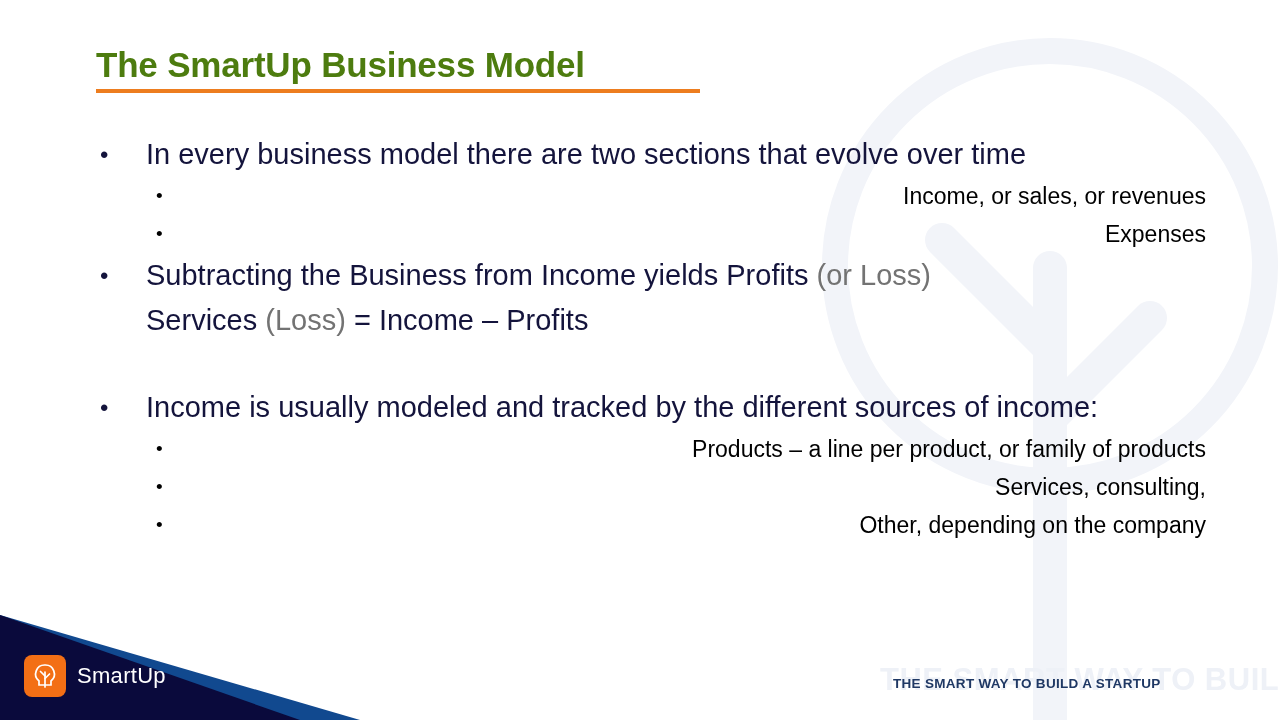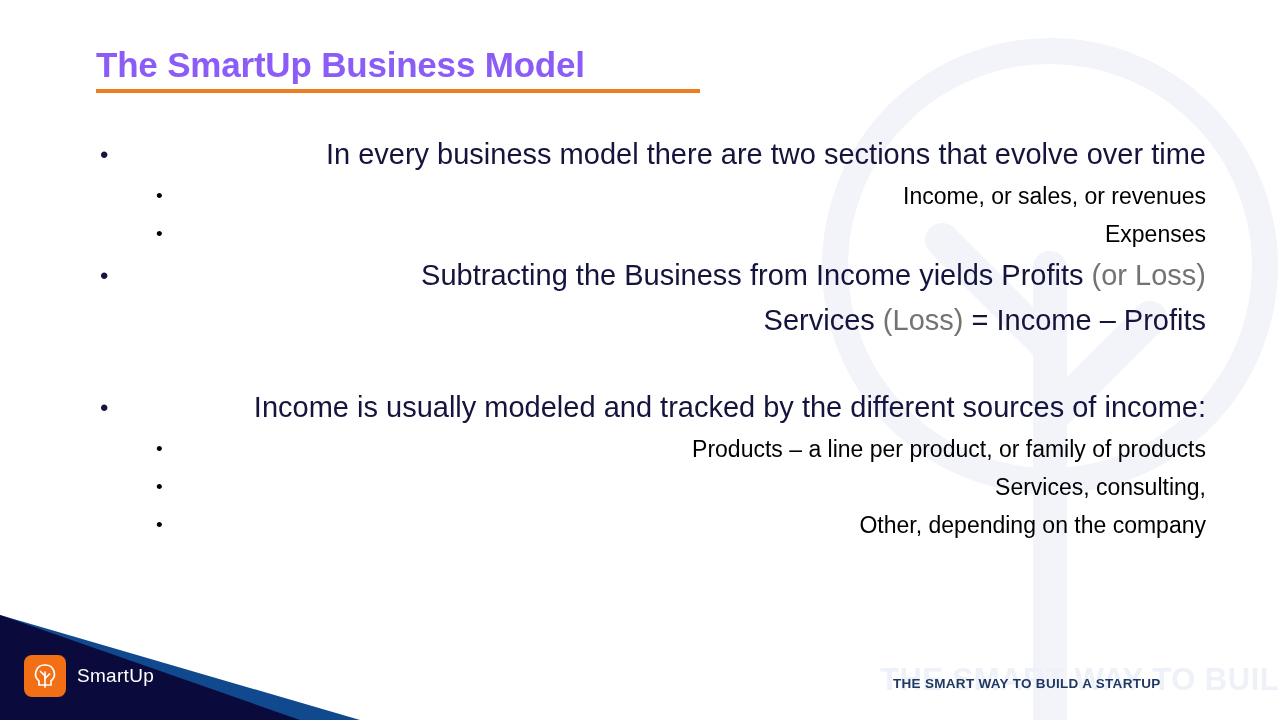--- a/index.html
+++ b/index.html
@@ -42,21 +42,21 @@
   
   .title-block {
     position: absolute;
     left: 96px;
     top: 46px;
     width: 700px;
   }
   .slide-title {
     font-size: 35px;
     font-weight: bold;
-    color: #8b5cf6;
+    color: #4d7c0f;
     letter-spacing: -0.2px;
     line-height: 1.1;
     white-space: nowrap;
   }
   .title-rule {
     margin-top: 4px;
     width: 604px;
     height: 4px;
     background: #ed7d1f;
   }
@@ -78,21 +78,21 @@
   .l1 .bullet {
     width: 50px;
     flex: 0 0 50px;
     font-size: 24px;
     line-height: 45px;
     color: #14143c;
     text-align: left;
     padding-left: 4px;
     box-sizing: border-box;
   }
-  .l1 .txt { flex: 1 1 auto; text-align: right; }
+  .l1 .txt { flex: 1 1 auto; }
 
   .l2 {
     display: flex;
     align-items: flex-start;
     font-size: 23px;
     line-height: 38px;
     color: #000000;
     padding-left: 60px;
   }
   .l2 .bullet {
@@ -137,21 +137,21 @@
     width: 42px;
     height: 42px;
     border-radius: 8px;
     background: #f36f15;
     display: flex;
     align-items: center;
     justify-content: center;
   }
   .logo-word {
     margin-left: 11px;
-    font-size: 19px;
+    font-size: 22px;
     color: #ffffff;
     letter-spacing: 0.3px;
     font-weight: normal;
   }
 </style>
 </head>
 <body>
 
 <div id="slide">
 

